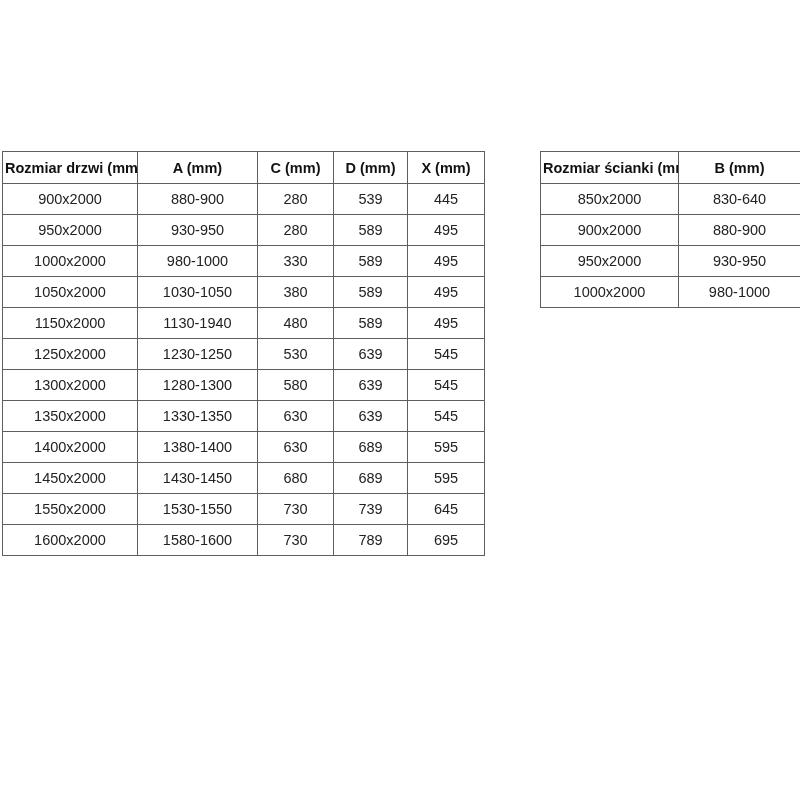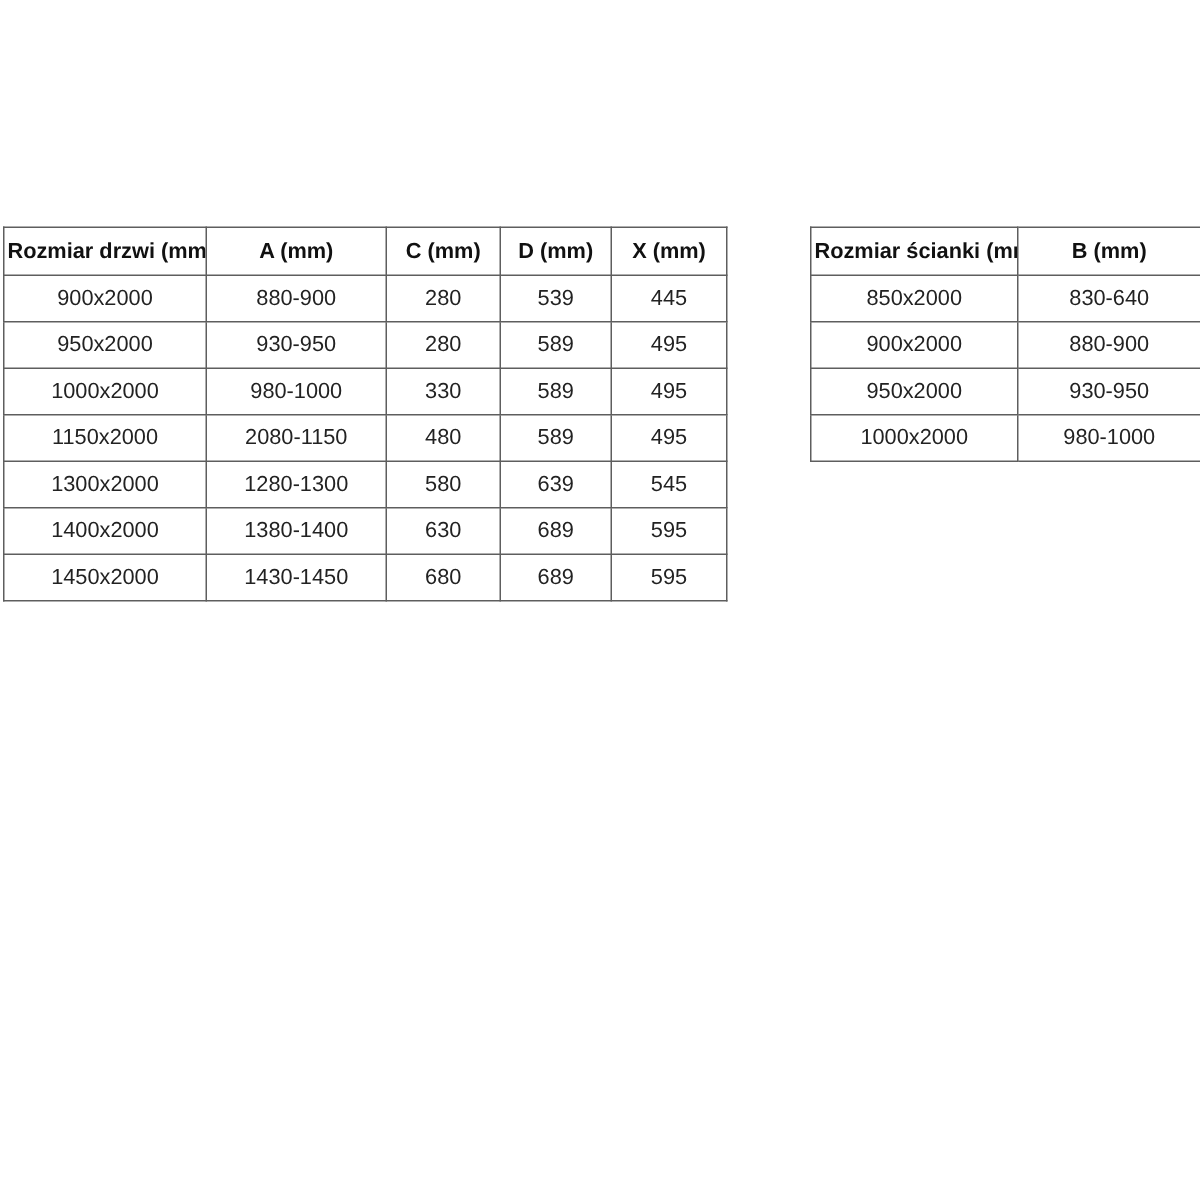--- a/index.html
+++ b/index.html
@@ -94,46 +94,81 @@
           <td>495</td>
         </tr>
         <tr>
           <td>1000x2000</td>
           <td>980-1000</td>
           <td>330</td>
           <td>589</td>
           <td>495</td>
         </tr>
         <tr>
+          <td>1050x2000</td>
+          <td>1030-1050</td>
+          <td>380</td>
+          <td>589</td>
+          <td>495</td>
+        </tr>
+        <tr>
           <td>1150x2000</td>
-          <td>2080-1150</td>
+          <td>1130-1940</td>
           <td>480</td>
           <td>589</td>
           <td>495</td>
+        </tr>
+        <tr>
+          <td>1250x2000</td>
+          <td>1230-1250</td>
+          <td>530</td>
+          <td>639</td>
+          <td>545</td>
         </tr>
         <tr>
           <td>1300x2000</td>
           <td>1280-1300</td>
           <td>580</td>
           <td>639</td>
           <td>545</td>
         </tr>
         <tr>
+          <td>1350x2000</td>
+          <td>1330-1350</td>
+          <td>630</td>
+          <td>639</td>
+          <td>545</td>
+        </tr>
+        <tr>
           <td>1400x2000</td>
           <td>1380-1400</td>
           <td>630</td>
           <td>689</td>
           <td>595</td>
         </tr>
         <tr>
           <td>1450x2000</td>
           <td>1430-1450</td>
           <td>680</td>
           <td>689</td>
           <td>595</td>
+        </tr>
+        <tr>
+          <td>1550x2000</td>
+          <td>1530-1550</td>
+          <td>730</td>
+          <td>739</td>
+          <td>645</td>
+        </tr>
+        <tr>
+          <td>1600x2000</td>
+          <td>1580-1600</td>
+          <td>730</td>
+          <td>789</td>
+          <td>695</td>
         </tr>
       </tbody>
   </table>
 
   <table id="wall-table" class="spec">
     <colgroup>
       <col style="width:138px">
       <col style="width:122px">
     </colgroup>
     <thead>

